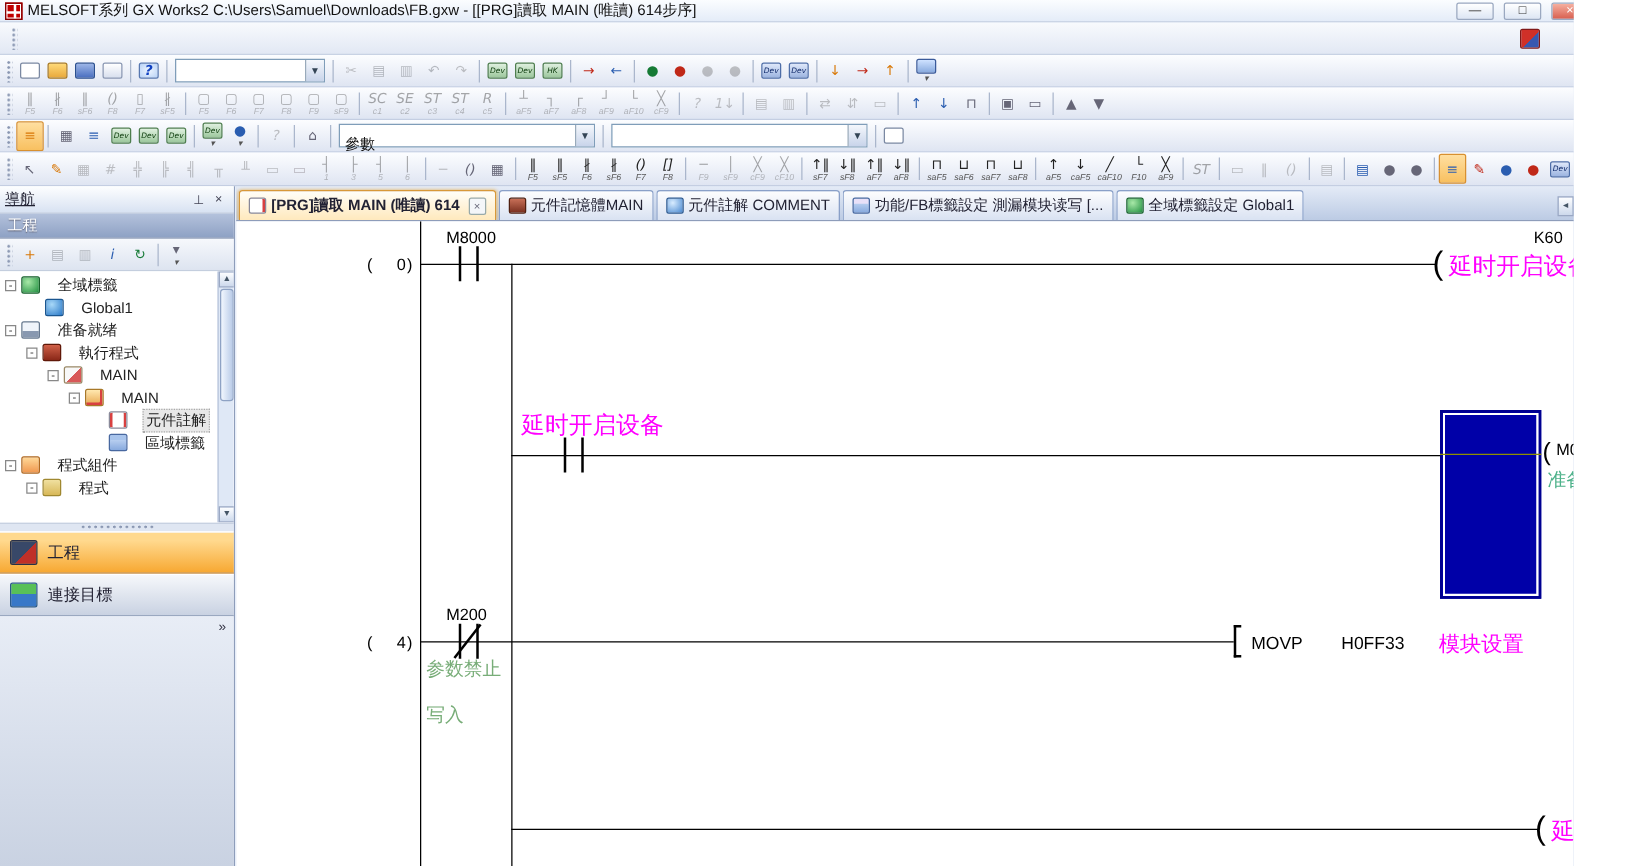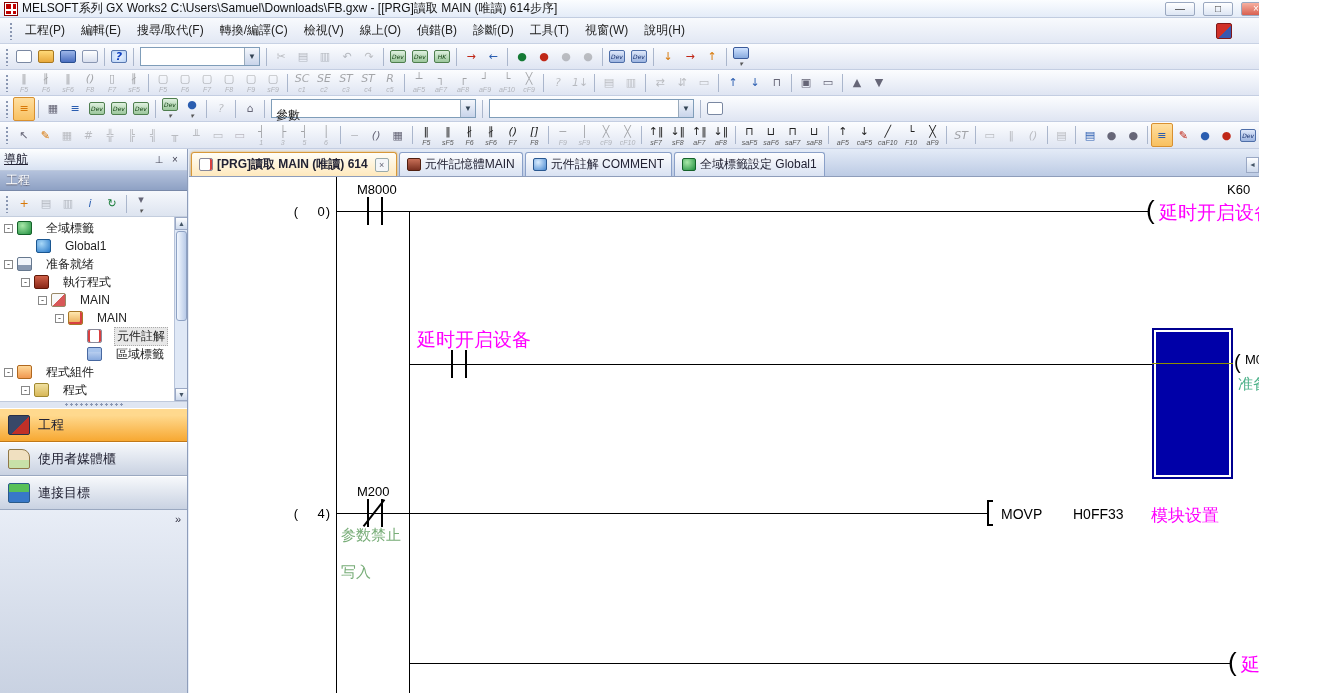--- a/index.html
+++ b/index.html
@@ -168,33 +168,20 @@
     <span id="title-text">MELSOFT系列 GX Works2 C:\Users\Samuel\Downloads\FB.gxw - [[PRG]讀取 MAIN (唯讀) 614步序]</span>
     <span id="win-controls">
         <span class="winbtn">—</span>
         <span class="winbtn">□</span>
         <span class="winbtn close">×</span>
       </span>
   </div>
 
   <div id="menubar">
     <span class="grip"></span>
-    <span id="menu-items" style="display:flex">
-        <span class="mitem">工程(P)</span>
-        <span class="mitem">編輯(E)</span>
-        <span class="mitem">搜尋/取代(F)</span>
-        <span class="mitem">轉換/編譯(C)</span>
-        <span class="mitem">檢視(V)</span>
-        <span class="mitem">線上(O)</span>
-        <span class="mitem">偵錯(B)</span>
-        <span class="mitem">診斷(D)</span>
-        <span class="mitem">工具(T)</span>
-        <span class="mitem">視窗(W)</span>
-        <span class="mitem">說明(H)</span>
-      </span>
     <span id="menu-right" class="tbtn">
       <i class="glyphbox" style="background:linear-gradient(135deg,#d03028 55%,#3858b0 55%);border:1px solid #801818;"></i>
     </span>
   </div>
 
   <div id="toolrow1" class="toolrow">
       <span class="grip"></span>
       <span class="tbtn">
         <i class="glyphbox b-page"></i>
       </span>
@@ -780,24 +767,20 @@
     </div>
     <div id="nav-split">
         <i></i>
       </div>
     <div id="stack-buttons">
         <div class="stackbtn active">
           <span class="sic si-project"></span>
           <span>工程</span>
         </div>
         <div class="stackbtn">
-          <span class="sic si-library"></span>
-          <span>使用者媒體櫃</span>
-        </div>
-        <div class="stackbtn">
           <span class="sic si-connect"></span>
           <span>連接目標</span>
         </div>
       </div>
     <div id="nav-foot">
       <span class="chev">»</span>
     </div>
   </div>
 
   <div id="editor">
@@ -809,20 +792,24 @@
         </div>
         <div class="tab">
           <span class="tabic tbi-devmem"></span>
           <span>元件記憶體MAIN</span>
         </div>
         <div class="tab">
           <span class="tabic tbi-comment"></span>
           <span>元件註解 COMMENT</span>
         </div>
         <div class="tab">
+          <span class="tabic tbi-fblabel"></span>
+          <span>功能/FB標籤設定 測漏模块读写 [...</span>
+        </div>
+        <div class="tab">
           <span class="tabic tbi-global"></span>
           <span>全域標籤設定 Global1</span>
         </div>
       </div>
     <div id="tab-scroll">◄</div>
 
     <div id="canvas">
 
       <div class="wire" style="left:147px;top:0;width:1px;height:517px"></div>
       <div class="wire" style="left:220px;top:34px;width:1px;height:483px"></div>

